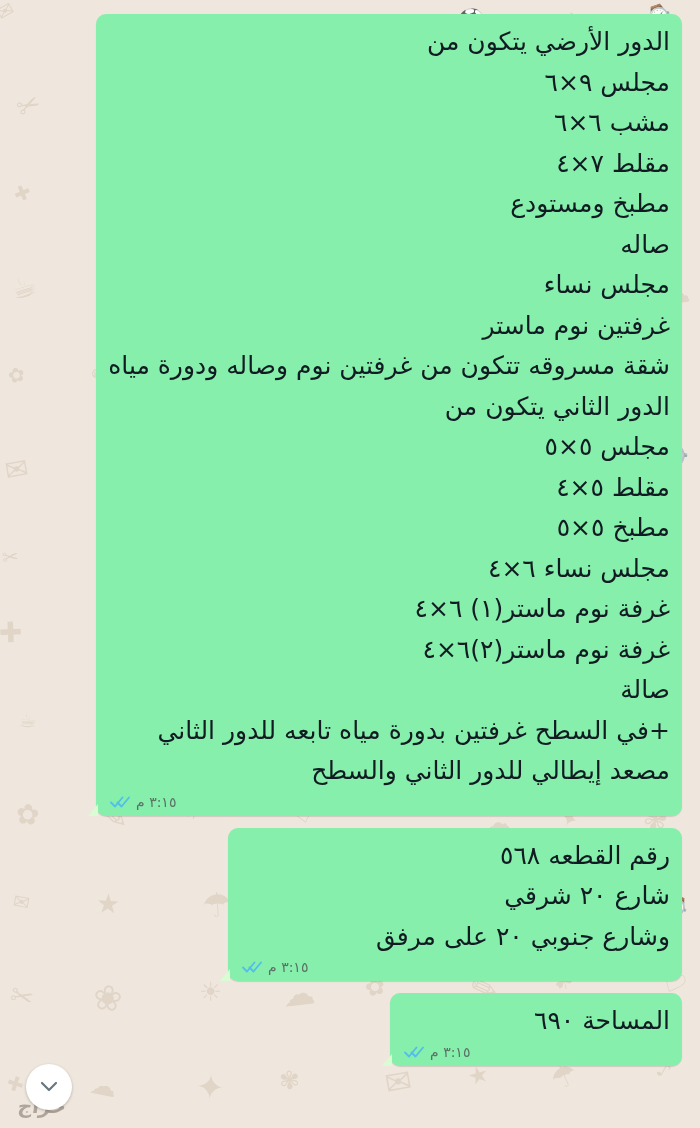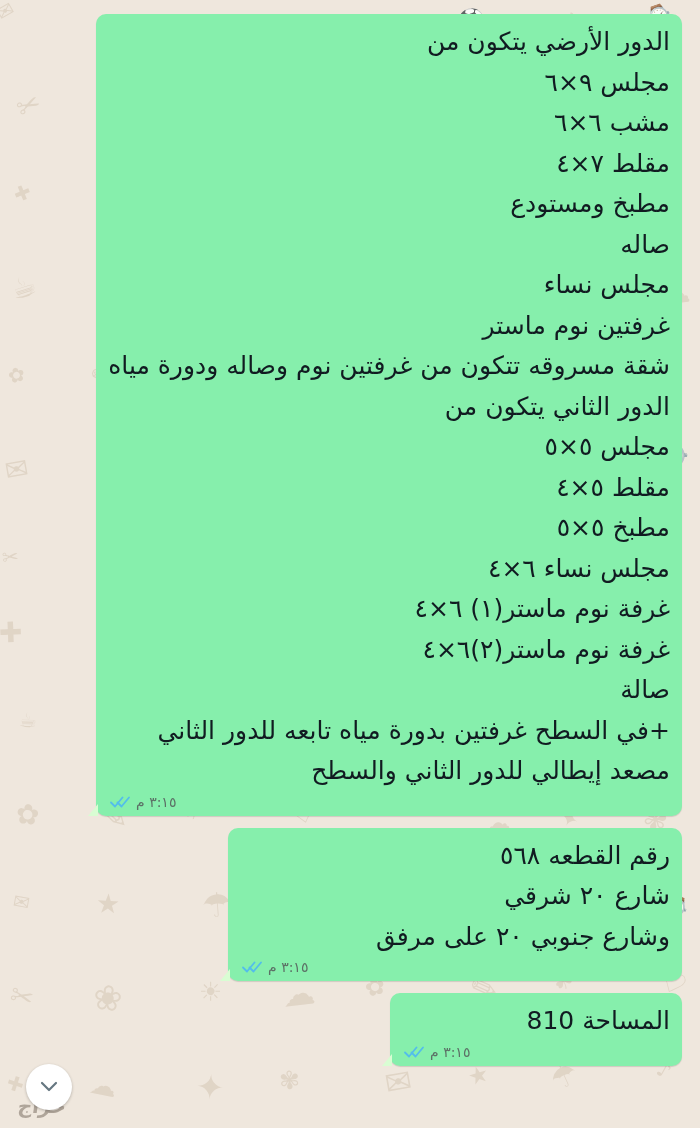--- a/index.html
+++ b/index.html
@@ -291,21 +291,21 @@
         <svg width="22" height="14" viewBox="0 0 22 14" aria-hidden="true">
           <path d="M1 7.5 L5 11.5 L12.5 2.5" fill="none" stroke="#53bdeb" stroke-width="1.8" stroke-linecap="round" stroke-linejoin="round"></path>
           <path d="M7.5 7.5 L11.5 11.5 L19 2.5" fill="none" stroke="#53bdeb" stroke-width="1.8" stroke-linecap="round" stroke-linejoin="round"></path>
         </svg>
       </span>
       <span class="time">٣:١٥ م</span>
     </div>
   </div>
 
   <div class="bubble b3 clearfix">
-    <div class="msg-text">المساحة 810</div>
+    <div class="msg-text">المساحة ٦٩٠</div>
     <div class="meta">
       <span class="ticks">
         <svg width="22" height="14" viewBox="0 0 22 14" aria-hidden="true">
           <path d="M1 7.5 L5 11.5 L12.5 2.5" fill="none" stroke="#53bdeb" stroke-width="1.8" stroke-linecap="round" stroke-linejoin="round"></path>
           <path d="M7.5 7.5 L11.5 11.5 L19 2.5" fill="none" stroke="#53bdeb" stroke-width="1.8" stroke-linecap="round" stroke-linejoin="round"></path>
         </svg>
       </span>
       <span class="time">٣:١٥ م</span>
     </div>
   </div>

